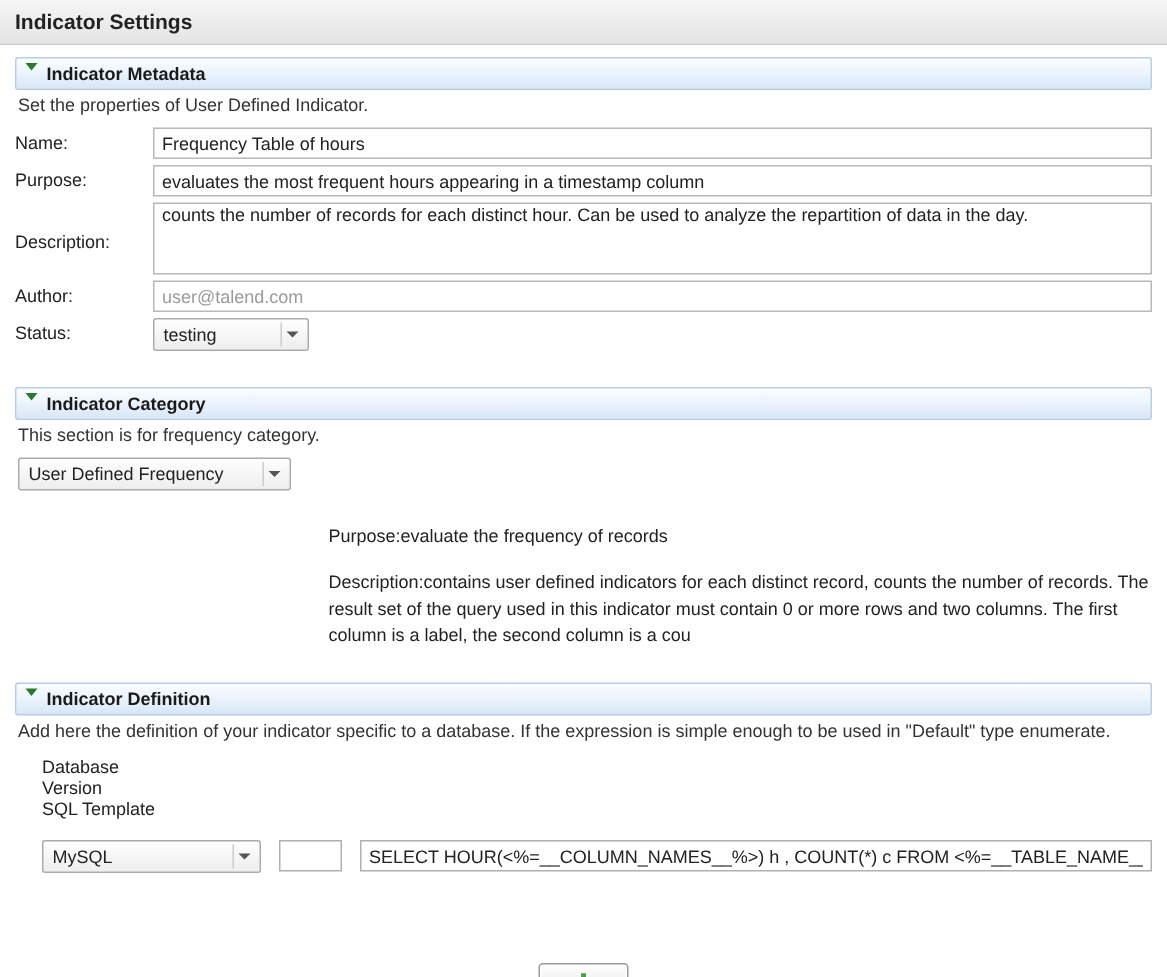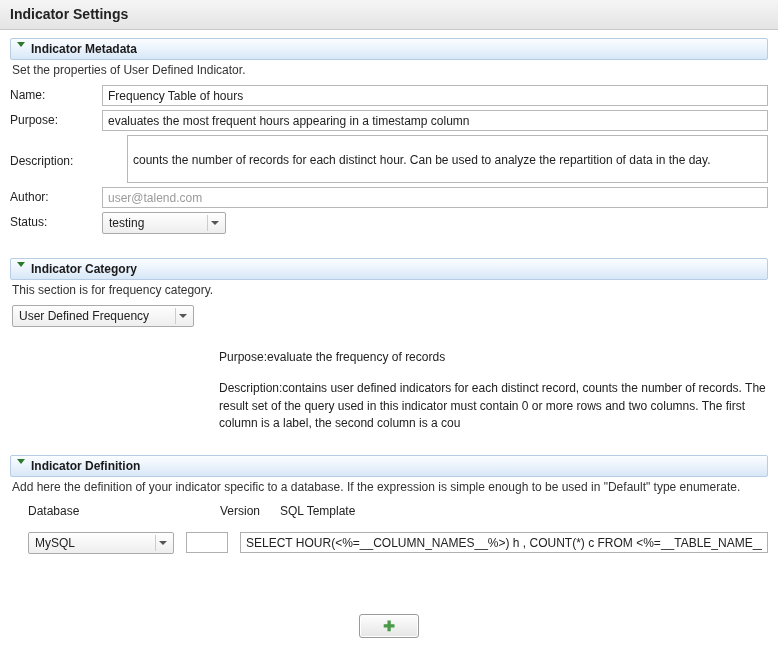--- a/index.html
+++ b/index.html
@@ -70,30 +70,29 @@
     font-family: inherit;
     font-size: 12px;
     background: #fff;
     color: #222;
     outline: none;
     height: 21px;
   }
   .text-area {
     flex: 1;
     border: 1px solid #b8b8b8;
-    padding: 17px 5px;
+    padding: 0 5px;
     font-family: inherit;
     font-size: 12px;
     background: #fff;
     resize: none;
     height: 48px;
     line-height: 1.3;
     color: #222;
     outline: none;
-    margin-left: 25px;
   }
   .readonly-input {
     background: #fff;
     color: #9a9a9a;
   }
   .select-like {
     border: 1px solid #aaa;
     background: linear-gradient(to bottom, #fefefe, #eeeeee);
     padding: 2px 4px 2px 6px;
     display: inline-flex;
@@ -114,21 +113,21 @@
     border-left: 1px solid #ccc;
     height: 100%;
   }
   .select-like .dd-btn::after {
     content: "";
     width: 0; height: 0;
     border-left: 4px solid transparent;
     border-right: 4px solid transparent;
     border-top: 4px solid #555;
   }
-  .status-select { width: 124px; }
+  .status-select { width: 104px; }
   .category-select { width: 182px; }
   .db-select { width: 146px; margin-left: 18px; text-align: center; }
 
   .cat-block {
     display: flex;
     align-items: flex-start;
     gap: 25px;
     margin: 6px 0 2px 2px;
   }
   .cat-text-block {
@@ -137,22 +136,23 @@
     color: #222;
     margin-top: 44px;
   }
   .cat-text-block .cat-desc {
     margin-top: 14px;
   }
 
   .def-headers {
     display: flex;
     margin: 10px 0 14px 18px;
-    gap: 12px;
-    color: #222;
+    gap: 0;
+    color: #222;
+    flex-direction: column;
   }
   .h-db { width: 180px; }
   .h-ver { width: 48px; }
   .h-sql { }
 
   .def-row {
     display: flex;
     align-items: center;
     gap: 12px;
   }

